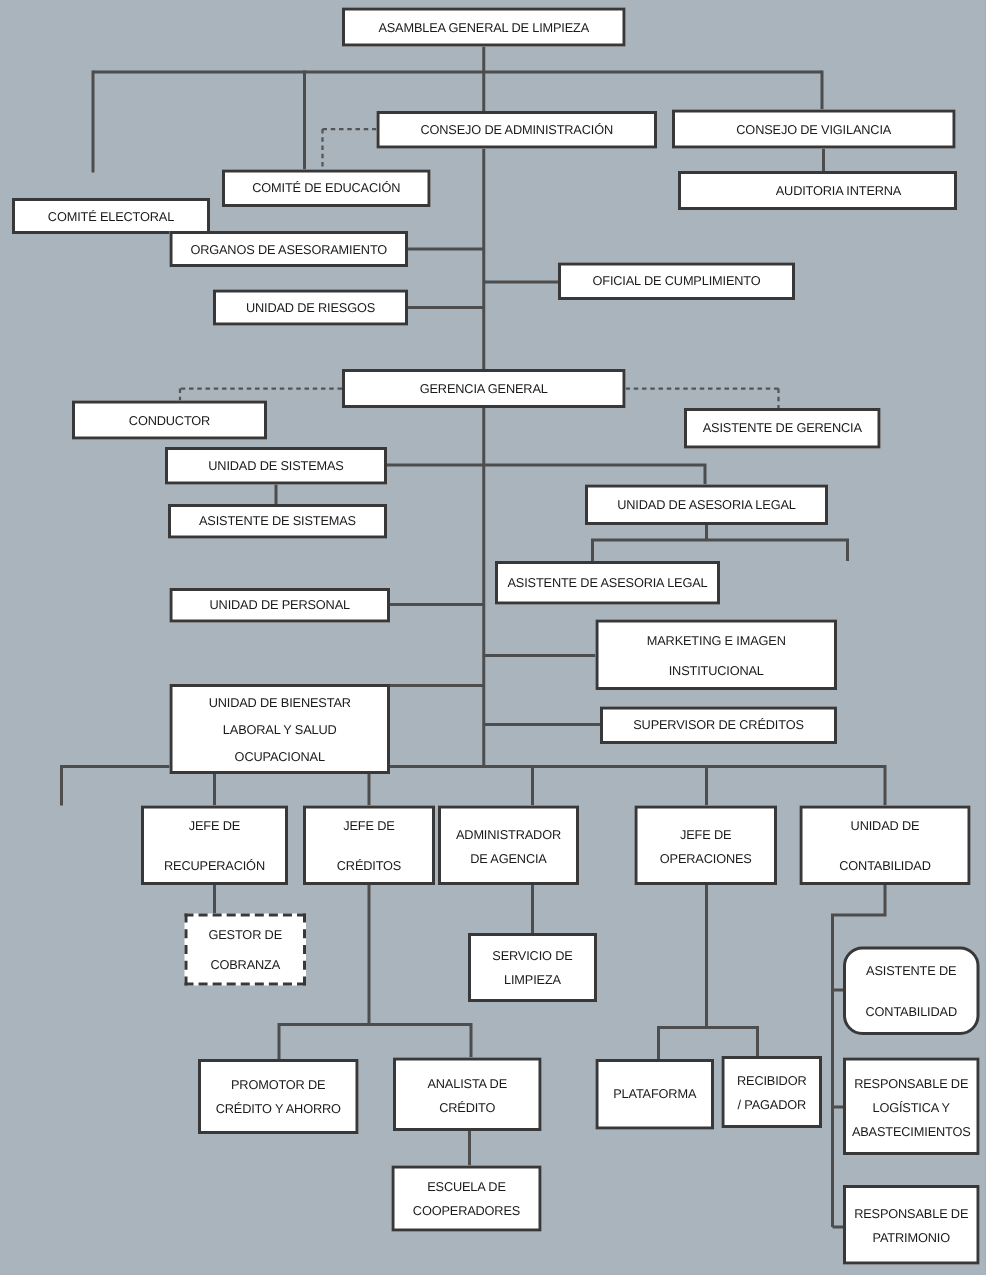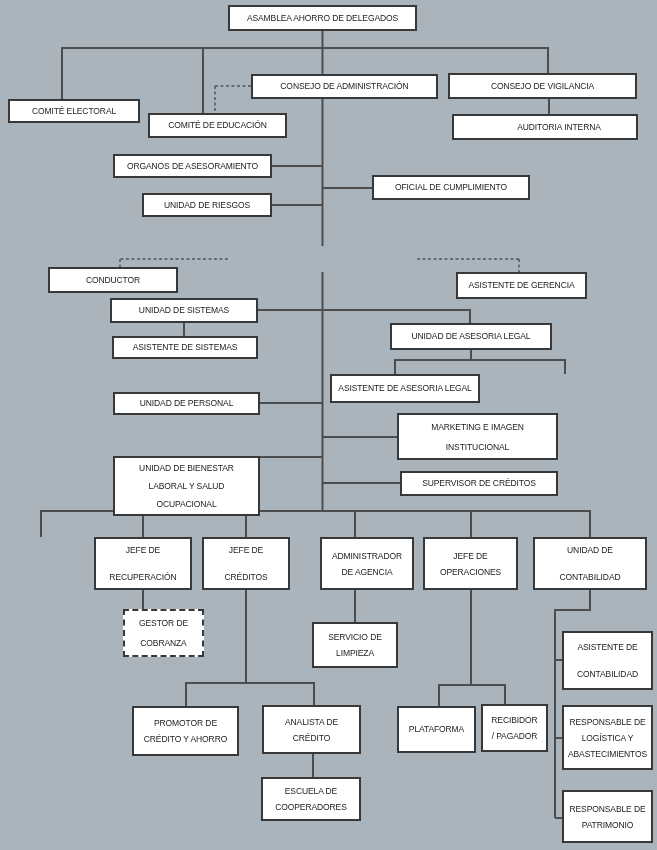--- a/index.html
+++ b/index.html
@@ -59,64 +59,65 @@
       <path d="M313 754 V777"></path>
       <path d="M590 590 V610 M555 610 H591 M555 609 V818 M555 660 H562 M555 738 H562 M555 818 H562"></path>
     </g>
     <g stroke="#555555" stroke-width="1.5" fill="none" stroke-dasharray="3 2.5">
       <path d="M251 86 H215 M215 86 V113"></path>
       <path d="M228 259 H120 M120 259 V267"></path>
       <path d="M417 259 H519 M519 259 V272"></path>
     </g>
   </svg>
 
-  <div class="node" style="left:228px;top:5px;width:189px;height:26px;">ASAMBLEA AHORRO DE DELEGADOS</div>
+  <div class="node" style="left:228px;top:5px;width:189px;height:26px;">ASAMBLEA GENERAL DE LIMPIEZA</div>
   <div class="node" style="left:251px;top:74px;width:187px;height:25px;">CONSEJO DE ADMINISTRACIÓN</div>
   <div class="node" style="left:448px;top:73px;width:189px;height:26px;">CONSEJO DE VIGILANCIA</div>
-  <div class="node" style="left:8px;top:99px;width:132px;height:24px;">COMITÉ ELECTORAL</div>
+  <div class="node" style="left:8px;top:132px;width:132px;height:24px;">COMITÉ ELECTORAL</div>
   <div class="node" style="left:148px;top:113px;width:139px;height:25px;">COMITÉ DE EDUCACIÓN</div>
   <div class="node" style="left:452px;top:114px;width:186px;height:26px;padding-left:28px;">AUDITORIA INTERNA</div>
   <div class="node" style="left:113px;top:154px;width:159px;height:24px;">ORGANOS DE ASESORAMIENTO</div>
   <div class="node" style="left:372px;top:175px;width:158px;height:25px;">OFICIAL DE CUMPLIMIENTO</div>
   <div class="node" style="left:142px;top:193px;width:130px;height:24px;">UNIDAD DE RIESGOS</div>
+  <div class="node" style="left:228px;top:246px;width:189px;height:26px;">GERENCIA GENERAL</div>
   <div class="node" style="left:48px;top:267px;width:130px;height:26px;">CONDUCTOR</div>
   <div class="node" style="left:456px;top:272px;width:131px;height:27px;">ASISTENTE DE GERENCIA</div>
   <div class="node" style="left:110px;top:298px;width:148px;height:25px;">UNIDAD DE SISTEMAS</div>
   <div class="node" style="left:112px;top:336px;width:146px;height:23px;">ASISTENTE DE SISTEMAS</div>
   <div class="node" style="left:390px;top:323px;width:162px;height:27px;">UNIDAD DE ASESORIA LEGAL</div>
   <div class="node" style="left:330px;top:374px;width:150px;height:29px;">ASISTENTE DE ASESORIA LEGAL</div>
   <div class="node" style="left:113px;top:392px;width:147px;height:23px;">UNIDAD DE PERSONAL</div>
   <div class="node g18" style="left:113px;top:428px;width:147px;height:60px;margin-top:28px;">UNIDAD DE BIENESTAR
 LABORAL Y SALUD
 OCUPACIONAL</div>
   <div class="node g20" style="left:397px;top:413px;width:161px;height:47px;">MARKETING E IMAGEN
 INSTITUCIONAL</div>
   <div class="node" style="left:400px;top:471px;width:158px;height:25px;">SUPERVISOR DE CRÉDITOS</div>
   <div class="node g27" style="left:94px;top:537px;width:98px;height:53px;">JEFE DE
 RECUPERACIÓN</div>
   <div class="node g27" style="left:202px;top:537px;width:88px;height:53px;">JEFE DE
 CRÉDITOS</div>
-  <div class="node g16" style="left:320px;top:537px;width:94px;height:53px;">ADMINISTRADOR
+  <div class="node g16" style="left:292px;top:537px;width:94px;height:53px;">ADMINISTRADOR
 DE AGENCIA</div>
   <div class="node g16" style="left:423px;top:537px;width:95px;height:53px;">JEFE DE
 OPERACIONES</div>
   <div class="node g27" style="left:533px;top:537px;width:114px;height:53px;">UNIDAD DE
 CONTABILIDAD</div>
   <div class="node g20 dashed" style="left:123px;top:609px;width:81px;height:48px;">GESTOR DE
 COBRANZA</div>
   <div class="node g16" style="left:312px;top:622px;width:86px;height:46px;">SERVICIO DE
 LIMPIEZA</div>
   <div class="node g16" style="left:132px;top:706px;width:107px;height:50px;">PROMOTOR DE
 CRÉDITO Y AHORRO</div>
   <div class="node g16" style="left:262px;top:705px;width:99px;height:49px;">ANALISTA DE
 CRÉDITO</div>
   <div class="node" style="left:397px;top:706px;width:79px;height:47px;">PLATAFORMA</div>
   <div class="node g16" style="left:481px;top:704px;width:67px;height:48px;">RECIBIDOR
 / PAGADOR</div>
-  <div class="node g27" style="left:562px;top:631px;width:91px;height:59px;">ASISTENTE DE
+  <div class="node g27" style="left:562px;top:631px;width:91px;height:59px;border-radius:13px;">ASISTENTE DE
 CONTABILIDAD</div>
   <div class="node g16" style="left:562px;top:705px;width:91px;height:65px;">RESPONSABLE DE
 LOGÍSTICA Y
 ABASTECIMIENTOS</div>
   <div class="node g16" style="left:562px;top:790px;width:91px;height:53px;">RESPONSABLE DE
 PATRIMONIO</div>
   <div class="node g16" style="left:261px;top:777px;width:100px;height:44px;">ESCUELA DE
 COOPERADORES</div>
 
 </div>

